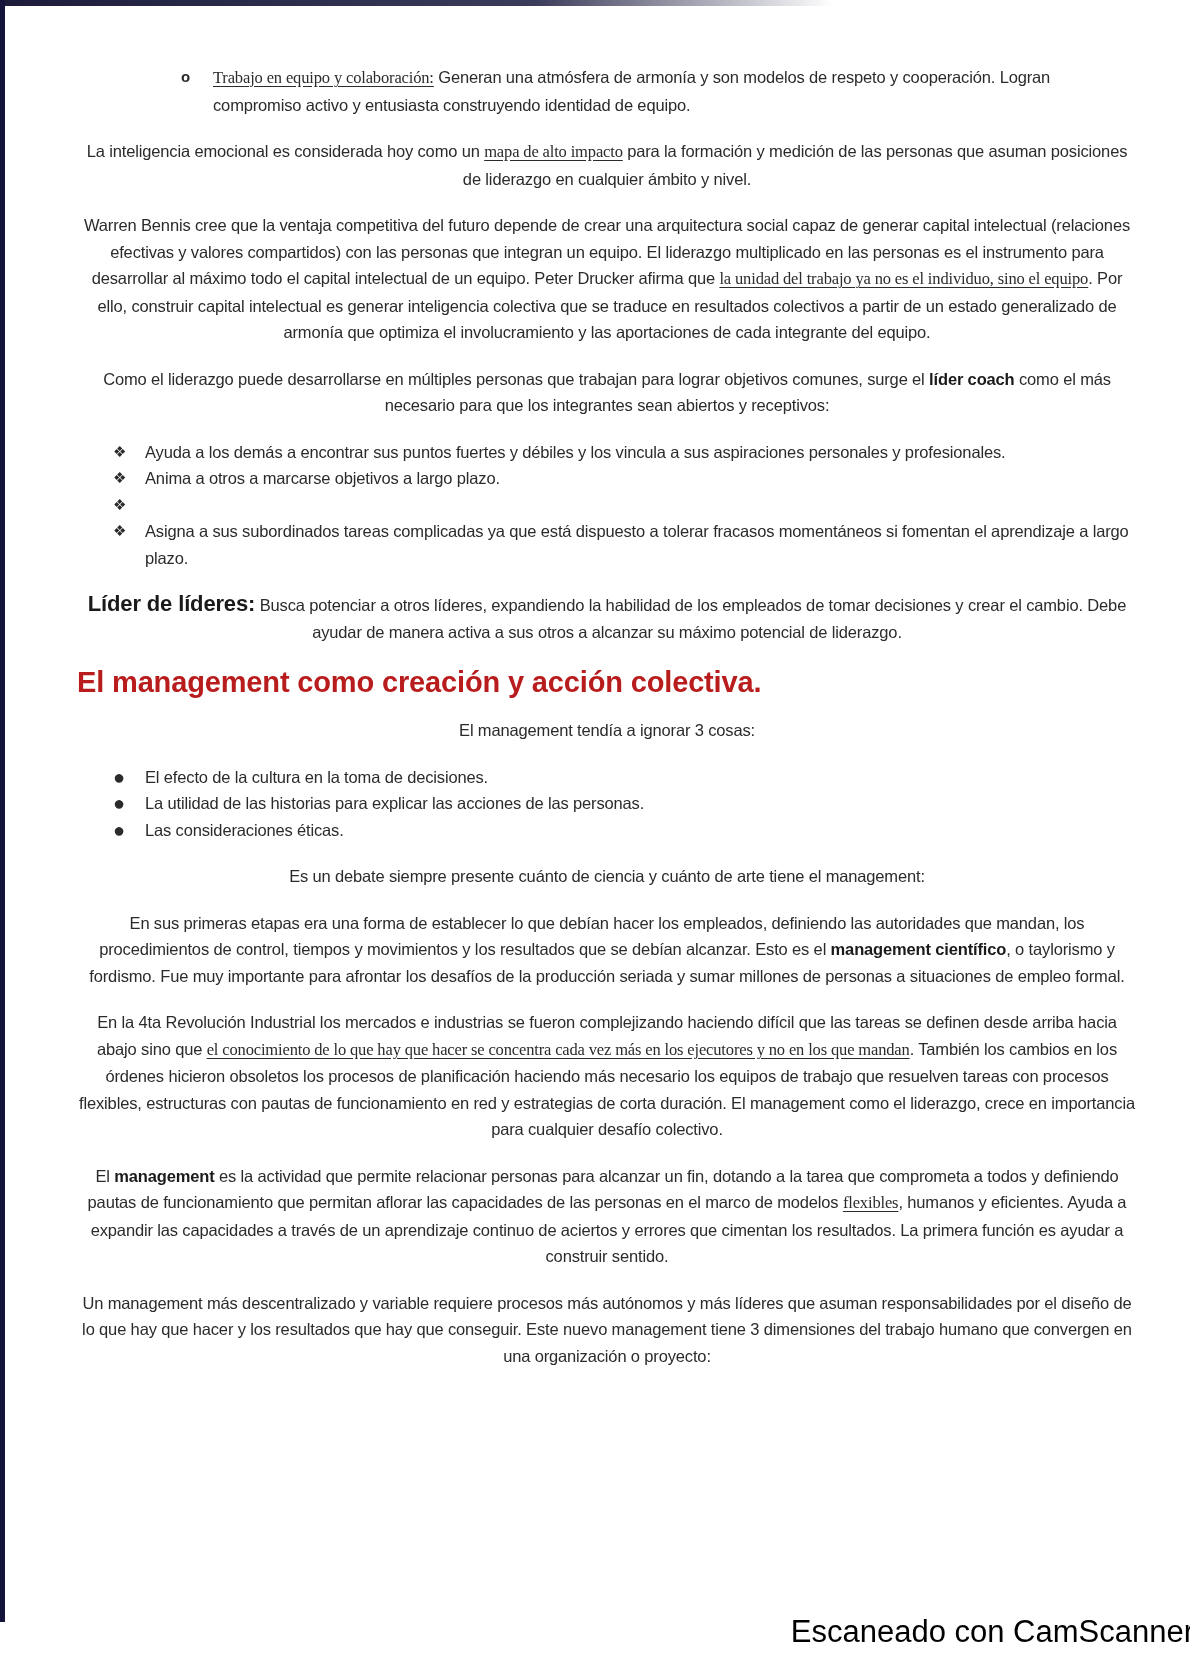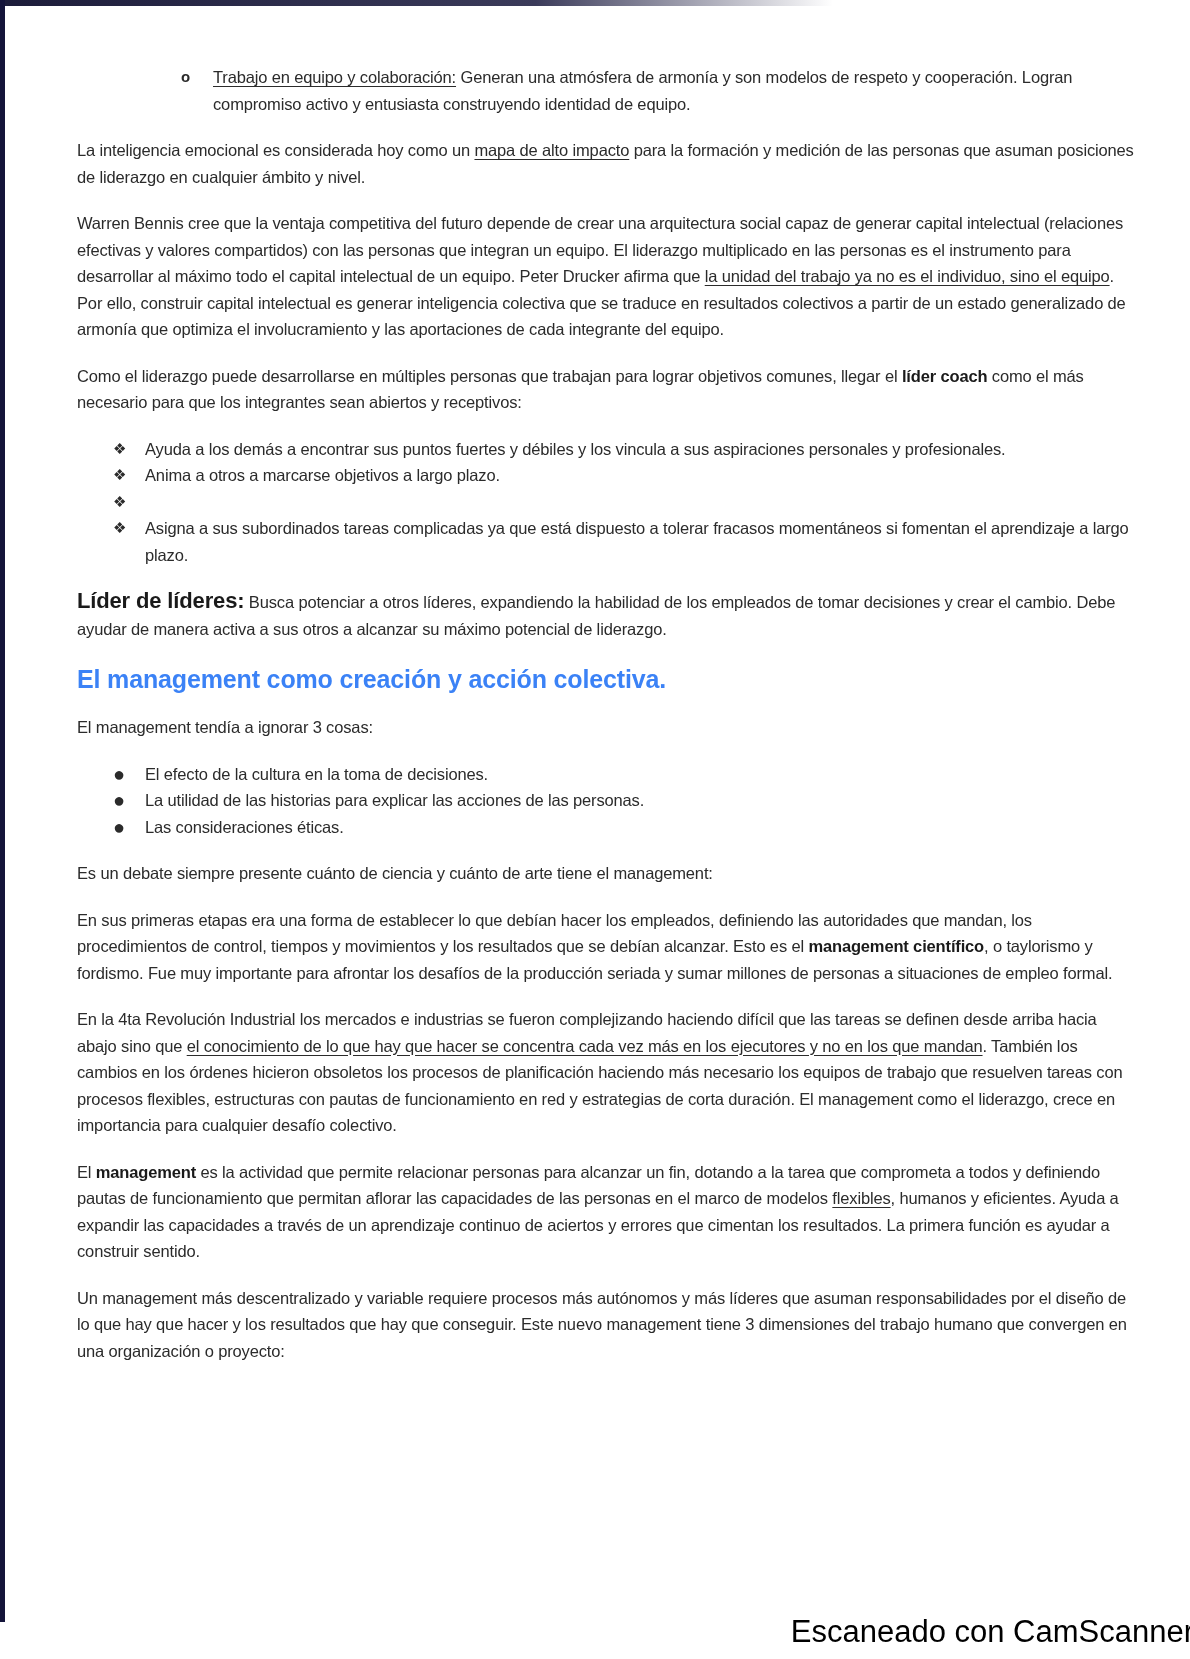--- a/index.html
+++ b/index.html
@@ -16,35 +16,35 @@
   .left-edge {
     position: absolute; left: 0; top: 0; width: 5px; height: 1622px;
     background: #14143a;
   }
   .page {
     position: absolute; left: 77px; top: 64px; width: 1060px;
     font-size: 16.5px; line-height: 26.5px;
     letter-spacing: -0.15px;
   }
   p { margin: 0; }
-  .para { margin-bottom: 20px; }
-  u { text-decoration: underline; text-underline-offset: 3px; }
+  .para { margin-bottom: 20px; text-align: center; }
+  u { text-decoration: underline; text-underline-offset: 3px; font-family: Liberation Serif, serif; }
   b { font-weight: bold; color: #1a1a1a; margin-top: 32px; }
 
   .sub-bullet { display: flex; padding-left: 104px; margin-bottom: 20px; }
   .sub-bullet .mark { width: 32px; flex: none; font-weight: bold; font-size: 15px; }
 
   ul.list { list-style: none; margin: 0 0 20px 0; padding: 0; }
   ul.list li { display: flex; padding-left: 36px; }
   ul.list li .mark { width: 32px; flex: none; font-size: 15px; }
   ul.dots li .mark { font-size: 20px; line-height: 26px; }
 
   .inline-heading { font-size: 22px; font-weight: bold; color: #1a1a1a; margin-top: 11px; }
   h2.section {
-    font-size: 25px; font-weight: bold; color: #3b82f6;
+    font-size: 29px; font-weight: bold; color: #b91c1c;
     margin: 22px 0 20px 0; line-height: 30px;
   }
 
   .watermark {
     position: absolute; right: -4px; top: 1612px;
     font-family: "Liberation Sans", sans-serif;
     font-size: 31px; color: #000; white-space: nowrap; line-height: 40px;
   }
 </style>
 </head>
@@ -57,21 +57,21 @@
 
   <div class="sub-bullet">
     <span class="mark">o</span>
     <span><u>Trabajo en equipo y colaboración:</u><span> Generan una atmósfera de armonía y son modelos de respeto y cooperación. Logran compromiso activo y entusiasta construyendo identidad de equipo.</span></span>
   </div>
 
   <p class="para"><span>La inteligencia emocional es considerada hoy como un </span><u>mapa de alto impacto</u><span> para la formación y medición de las personas que asuman posiciones de liderazgo en cualquier ámbito y nivel.</span></p>
 
   <p class="para"><span>Warren Bennis cree que la ventaja competitiva del futuro depende de crear una arquitectura social capaz de generar capital intelectual (relaciones efectivas y valores compartidos) con las personas que integran un equipo. El liderazgo multiplicado en las personas es el instrumento para desarrollar al máximo todo el capital intelectual de un equipo. Peter Drucker afirma que </span><u>la unidad del trabajo ya no es el individuo, sino el equipo</u><span>. Por ello, construir capital intelectual es generar inteligencia colectiva que se traduce en resultados colectivos a partir de un estado generalizado de armonía que optimiza el involucramiento y las aportaciones de cada integrante del equipo.</span></p>
 
-  <p class="para"><span>Como el liderazgo puede desarrollarse en múltiples personas que trabajan para lograr objetivos comunes, llegar el </span><b>líder coach</b><span> como el más necesario para que los integrantes sean abiertos y receptivos:</span></p>
+  <p class="para"><span>Como el liderazgo puede desarrollarse en múltiples personas que trabajan para lograr objetivos comunes, surge el </span><b>líder coach</b><span> como el más necesario para que los integrantes sean abiertos y receptivos:</span></p>
 
   <ul class="list">
     <li>
         <span class="mark">❖</span>
         <span>Ayuda a los demás a encontrar sus puntos fuertes y débiles y los vincula a sus aspiraciones personales y profesionales.</span>
       </li>
     <li>
         <span class="mark">❖</span>
         <span>Anima a otros a marcarse objetivos a largo plazo.</span>
       </li>

